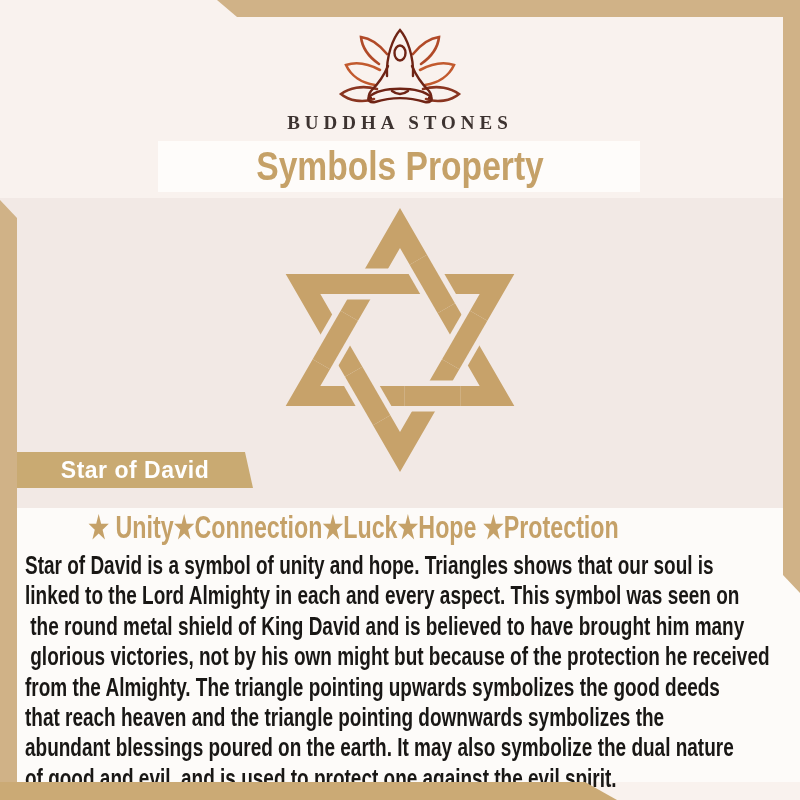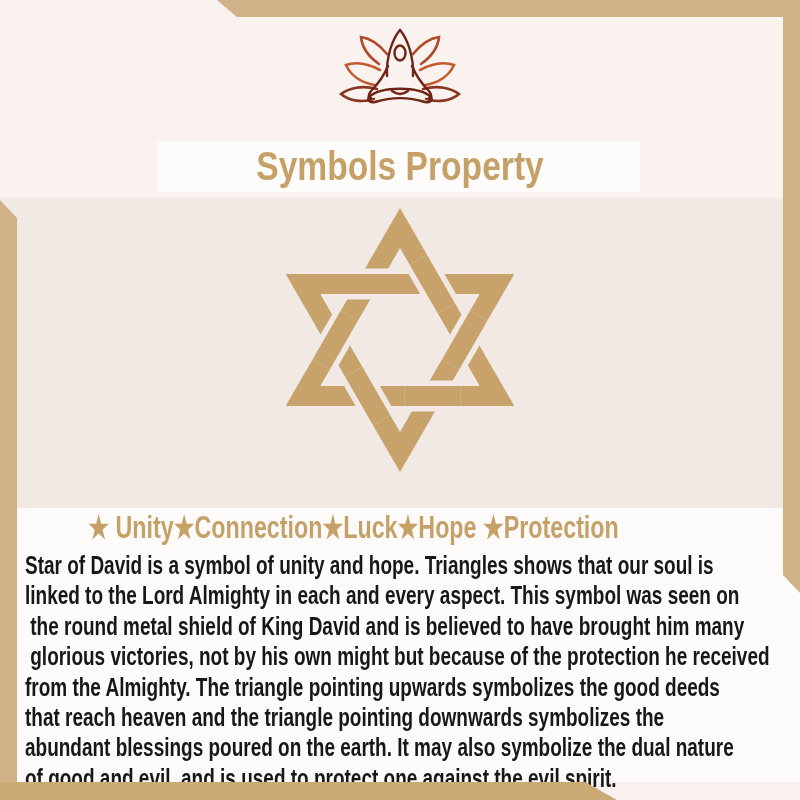--- a/index.html
+++ b/index.html
@@ -87,20 +87,21 @@
         <ellipse cx="65" cy="27" rx="5.5" ry="7.5"></ellipse>
         <path d="M52,50 C51,30 58,12 65,4 C72,12 79,30 78,50"></path>
         <path d="M53,40 C48,52 42,59 36,65 C33,69 33,72 36,72"></path>
         <path d="M77,40 C82,52 88,59 94,65 C97,69 97,72 94,72"></path>
         <path d="M34,71 C46,60 84,60 96,71 C98,74 95,77 90,76 C74,71 56,71 40,76 C35,77 32,74 34,71 Z"></path>
         <path d="M57,65 q8,6 16,0"></path>
       </g>
     </g>
   </svg>
 
+  <div id="brand-name" class="abs">BUDDHA STONES</div>
 
   <div id="title-band" class="abs"></div>
   <div id="page-title" class="abs">Symbols Property</div>
 
   <svg id="star-svg" class="abs" viewBox="270 190 260 300">
     <path class="star" d="M400,228 L303,396 L497,396 Z"></path>
     <path class="star" d="M400,452 L303,284 L497,284 Z"></path>
 
     <path class="halo" d="M340,284 L396,284"></path>
       <path class="star" d="M340,284 L396,284"></path>
@@ -110,20 +111,23 @@
       <path class="star" d="M353.7,371.8 L381.7,420.2"></path>
 
     <path class="halo" d="M418.3,259.8 L446.3,308.2"></path>
       <path class="star" d="M418.3,259.8 L446.3,308.2"></path>
     <path class="halo" d="M404.3,396 L460.3,396"></path>
       <path class="star" d="M404.3,396 L460.3,396"></path>
     <path class="halo" d="M349.3,315.8 L321.3,364.2"></path>
       <path class="star" d="M349.3,315.8 L321.3,364.2"></path>
   </svg>
 
+  <div id="symbol-banner" class="abs">
+    <span>Star of David</span>
+  </div>
 
   <div id="properties-line" class="abs">★ Unity★Connection★Luck★Hope ★Protection</div>
 
   <div id="description" class="abs">
     <div class="desc-line">Star of David is a symbol of unity and hope. Triangles shows that our soul is</div>
     <div class="desc-line">linked to the Lord Almighty in each and every aspect. This symbol was seen on</div>
     <div class="desc-line"> the round metal shield of King David and is believed to have brought him many</div>
     <div class="desc-line"> glorious victories, not by his own might but because of the protection he received</div>
     <div class="desc-line">from the Almighty. The triangle pointing upwards symbolizes the good deeds</div>
     <div class="desc-line">that reach heaven and the triangle pointing downwards symbolizes the</div>

